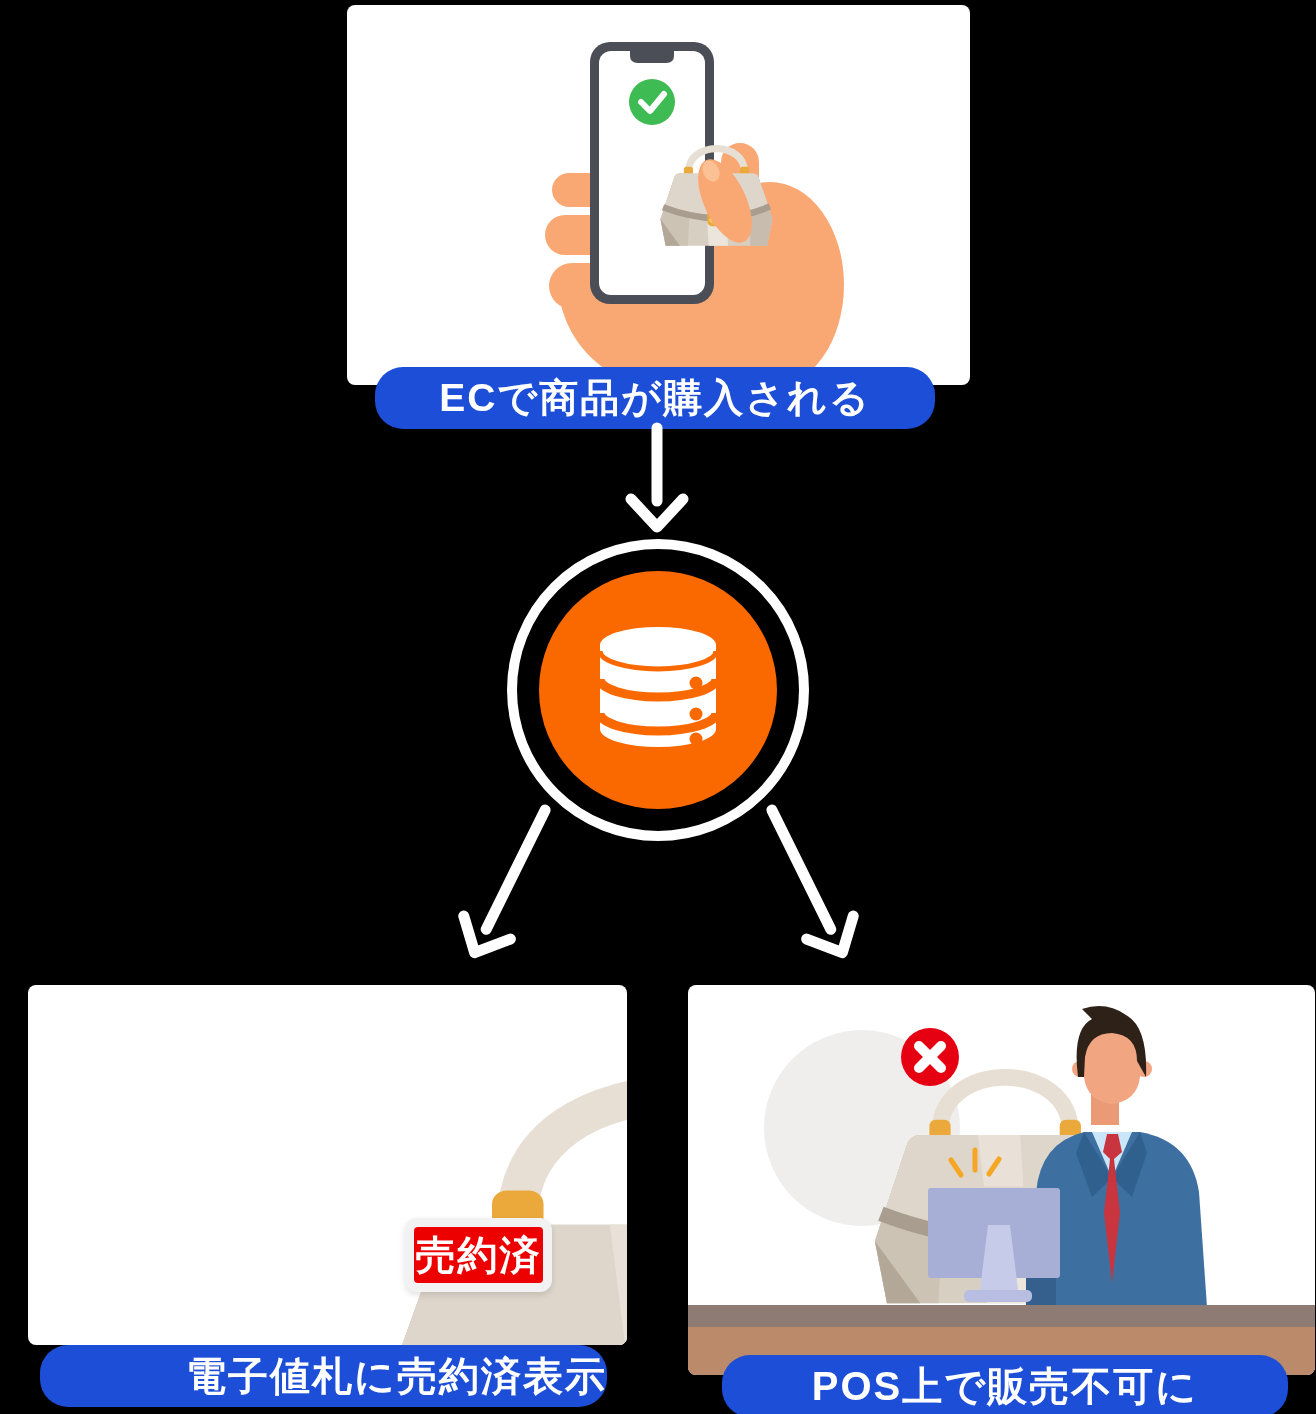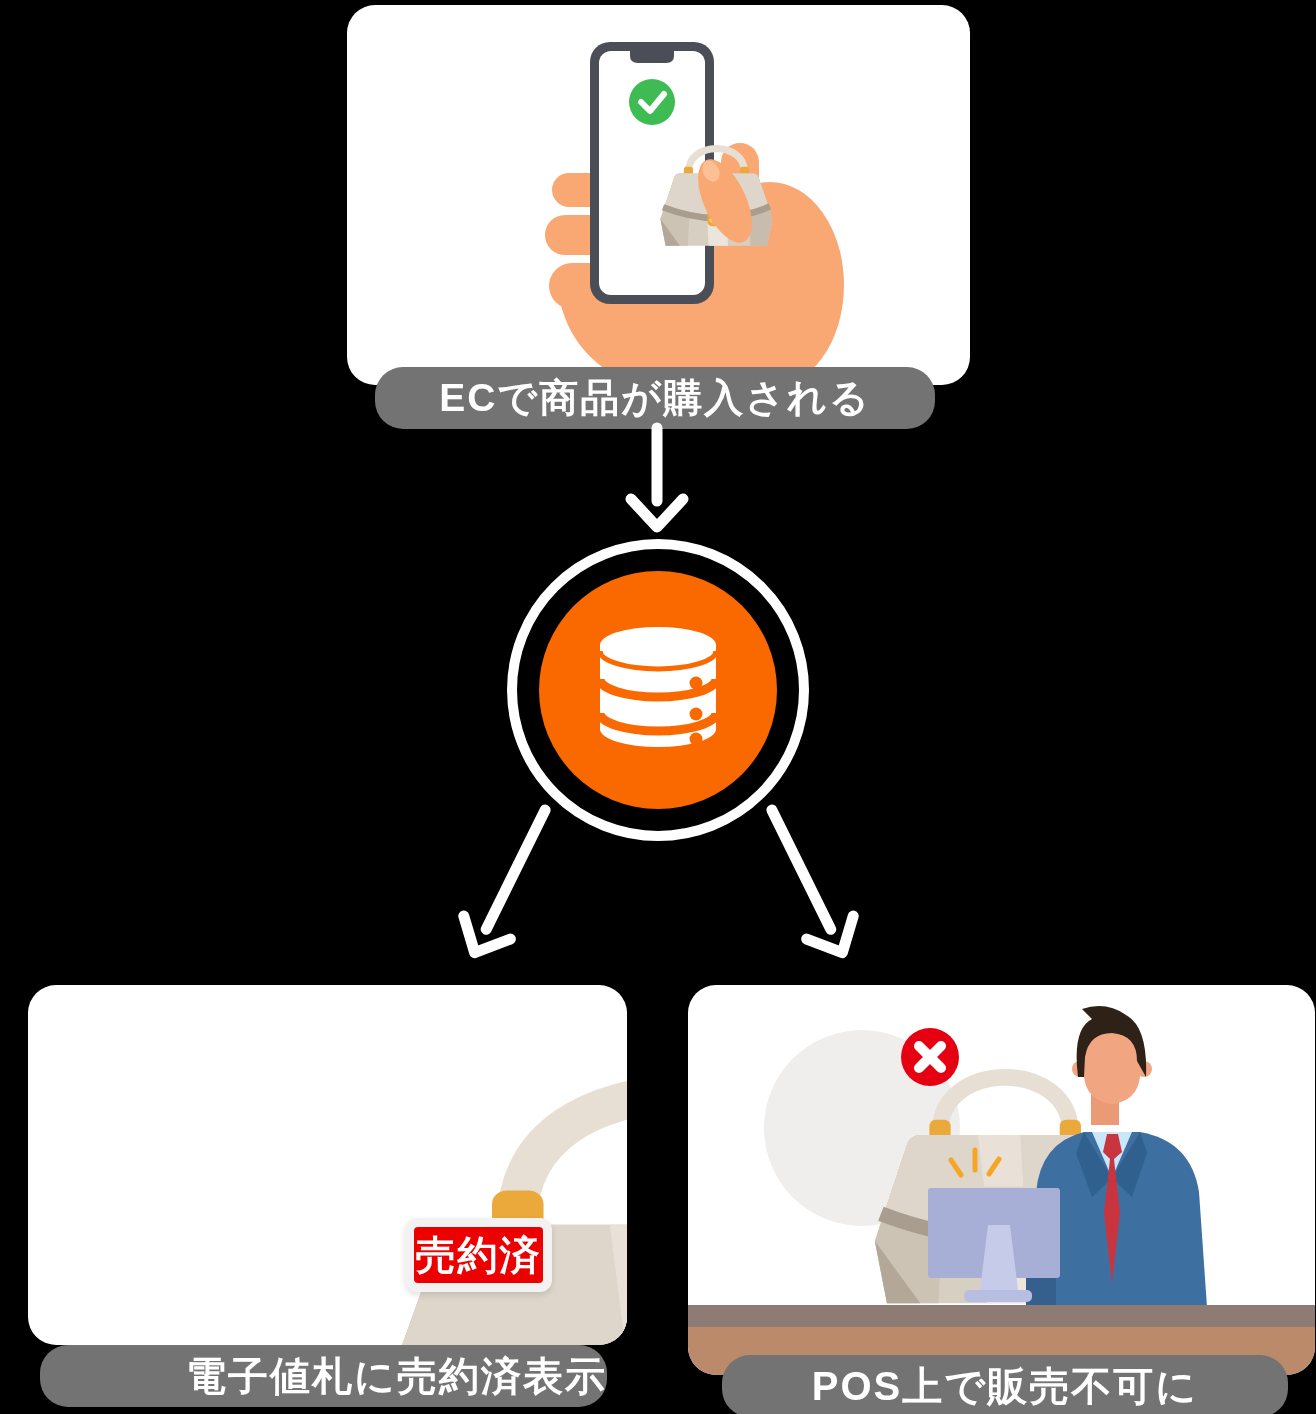--- a/index.html
+++ b/index.html
@@ -1,26 +1,26 @@
 <!DOCTYPE html>
 <html><head>
 <meta charset="utf-8">
 <style>
   html,body{margin:0;padding:0;background:#000;}
   #canvas{
     position:relative;width:1316px;height:1414px;background:#000000;overflow:hidden;
     font-family:"Liberation Sans","DejaVu Sans",sans-serif;
   }
-  .card{position:absolute;background:#ffffff;border-radius:28px;overflow:hidden;}
+  .card{position:absolute;background:#ffffff;border-radius:8px;overflow:hidden;}
   #card-top{left:347px;top:5px;width:623px;height:380px;}
   #card-left{left:28px;top:985px;width:599px;height:360px;}
   #card-right{left:688px;top:985px;width:627px;height:390px;}
   .card svg.fill{position:absolute;left:0;top:0;width:100%;height:100%;}
   .step-label{
-    position:absolute;height:62px;background:#737373;border-radius:28px;
+    position:absolute;height:62px;background:#1d4ed8;border-radius:28px;
     color:#ffffff;font-weight:bold;font-size:40px;line-height:62px;text-align:center;
     letter-spacing:2px;white-space:nowrap;
   }
   #label-top{left:375px;top:367px;width:560px;font-size:39px;}
   #label-left{left:40px;top:1345px;width:567px;text-align:right;}
   #label-right{left:722px;top:1345px;width:566px;margin-top:10px;}
   .arrow-svg{position:absolute;overflow:visible;}
   #arrow-down{left:600px;top:425px;width:114px;height:115px;}
   #hub{left:505px;top:537px;width:306px;height:306px;}
   #branch-arrows{left:400px;top:770px;width:520px;height:220px;}

